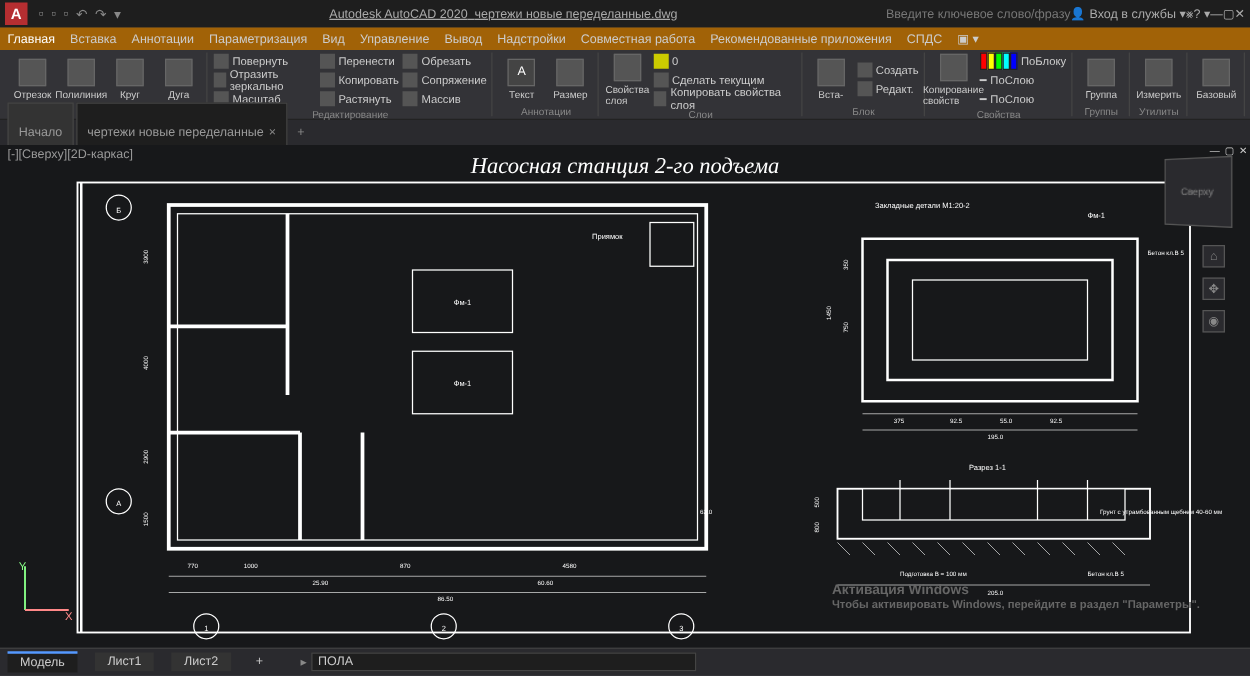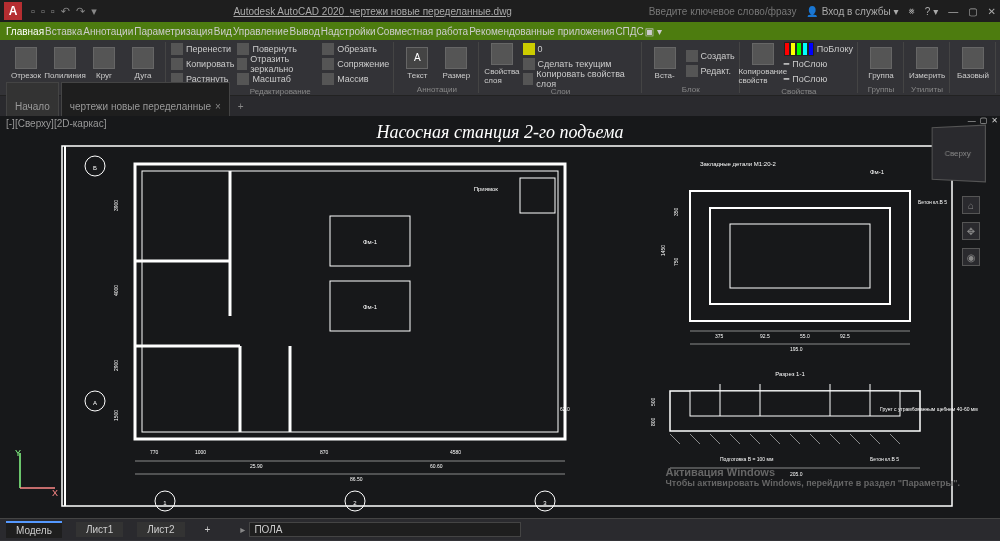--- a/index.html
+++ b/index.html
@@ -2,22 +2,22 @@
 <html><head>
 <meta charset="utf-8">
 <style>
 *{margin:0;padding:0;box-sizing:border-box;font-family:"Segoe UI",Arial,sans-serif;}
 body{width:1000px;height:541px;background:#333337;color:#ccc;font-size:10px;overflow:hidden;position:relative;}
 .titlebar{height:22px;background:#1e1e1e;display:flex;align-items:center;padding:0 4px;color:#aaa;}
 .titlebar .logo{width:18px;height:18px;background:#b52e31;color:#fff;display:flex;align-items:center;justify-content:center;font-weight:bold;font-size:12px;margin-right:5px;}
 .qat{display:flex;gap:6px;margin-left:4px;}
 .qat span{color:#888;font-size:11px;}
 .title-center{flex:1;text-align:center;font-size:10px;color:#aaa;text-decoration:underline;}
-.title-right{display:flex;gap:10px;align-items:center;font-size:10px;}
-.menubar{height:18px;background:#4d7c0f;display:flex;align-items:center;padding:0 6px;gap:1px;font-size:10px;color:#ccc;}
+.title-right{display:flex;align-items:center;font-size:10px;}
+.menubar{height:18px;background:#a16207;display:flex;align-items:center;padding:0 6px;gap:12px;font-size:10px;color:#ccc;}
 .ribbon{height:56px;background:#333337;border-bottom:1px solid #222;display:flex;align-items:stretch;padding:2px 4px;gap:1px;}
 .panel{display:flex;flex-direction:column;border-right:1px solid #444;padding:0 4px;}
 .panel-body{flex:1;display:flex;align-items:center;gap:3px;}
 .panel-label{font-size:8px;color:#888;text-align:center;padding-top:1px;}
 .bigbtn{display:flex;flex-direction:column;align-items:center;justify-content:center;width:36px;height:42px;}
 .bigbtn .icon{width:22px;height:22px;background:#555;border:1px solid #666;margin-bottom:2px;}
 .bigbtn span{font-size:8px;color:#ccc;}
 .smallbtn{display:flex;align-items:center;gap:3px;font-size:9px;color:#ccc;height:14px;}
 .smallbtn .ic{width:12px;height:12px;background:#555;}
 .stack{display:flex;flex-direction:column;gap:1px;}
@@ -31,21 +31,21 @@
 .viewlabel{position:absolute;top:2px;left:6px;font-size:10px;color:#999;}
 svg.drawing{width:100%;height:100%;}
 .viewcube{position:absolute;top:10px;right:15px;width:55px;height:55px;border:1px solid #555;background:#2a2a2e;display:flex;align-items:center;justify-content:center;font-size:8px;color:#888;transform:perspective(100px) rotateY(-10deg);}
 .ucs{position:absolute;bottom:20px;left:10px;}
 .nav-icons{position:absolute;right:20px;top:80px;display:flex;flex-direction:column;gap:8px;}
 .nav-icons div{width:18px;height:18px;border:1px solid #555;background:#2a2a2e;color:#888;display:flex;align-items:center;justify-content:center;font-size:10px;}
 .modeltabs{height:22px;background:#2a2a2e;display:flex;align-items:center;padding:0 6px;gap:14px;font-size:10px;border-top:1px solid #444;}
 .modeltabs .tab{padding:2px 10px;background:#333;color:#ccc;}
 .modeltabs .tab.active{background:#1e1e1e;border-top:2px solid #5599ff;}
 .cmdline{flex:1;display:flex;align-items:center;gap:4px;margin-left:10px;}
-.cmdline input{background:#1e1e1e;border:1px solid #444;color:#ccc;padding:1px 4px;font-size:10px;width:272px;}
+.cmdline input{background:#1e1e1e;border:1px solid #444;color:#ccc;padding:1px 4px;font-size:10px;width:308px;}
 .watermark{position:absolute;bottom:30px;right:40px;color:#666;font-size:11px;text-align:left;font-weight:bold;}
 .winctrl{position:absolute;top:0;right:2px;display:flex;gap:4px;color:#ccc;font-size:8px;}
 .canvas-title{font-family:"Times New Roman",serif;font-style:italic;font-size:18px;fill:#fff;}
 .dim-text{font-size:5px;fill:#fff;font-family:Arial;}
 .label-text{font-size:6px;fill:#fff;font-family:Arial;}
 .wall{stroke:#fff;fill:none;}
 </style>
 </head>
 <body>
 
@@ -108,43 +108,43 @@
           <span>Дуга</span>
         </div>
     </div>
     <div class="panel-label">Рисование</div>
   </div>
   <div class="panel">
     <div class="panel-body">
       <div class="stack">
         <div class="smallbtn">
             <div class="ic"></div>
+            <span>Повернуть</span>
+          </div>
+        <div class="smallbtn">
+            <div class="ic"></div>
+            <span>Отразить зеркально</span>
+          </div>
+        <div class="smallbtn">
+            <div class="ic"></div>
+            <span>Масштаб</span>
+          </div>
+      </div>
+      <div class="stack">
+        <div class="smallbtn">
+            <div class="ic"></div>
             <span>Перенести</span>
           </div>
         <div class="smallbtn">
             <div class="ic"></div>
             <span>Копировать</span>
           </div>
         <div class="smallbtn">
             <div class="ic"></div>
             <span>Растянуть</span>
-          </div>
-      </div>
-      <div class="stack">
-        <div class="smallbtn">
-            <div class="ic"></div>
-            <span>Повернуть</span>
-          </div>
-        <div class="smallbtn">
-            <div class="ic"></div>
-            <span>Отразить зеркально</span>
-          </div>
-        <div class="smallbtn">
-            <div class="ic"></div>
-            <span>Масштаб</span>
           </div>
       </div>
       <div class="stack">
         <div class="smallbtn">
             <div class="ic"></div>
             <span>Обрезать</span>
           </div>
         <div class="smallbtn">
             <div class="ic"></div>
             <span>Сопряжение</span>

